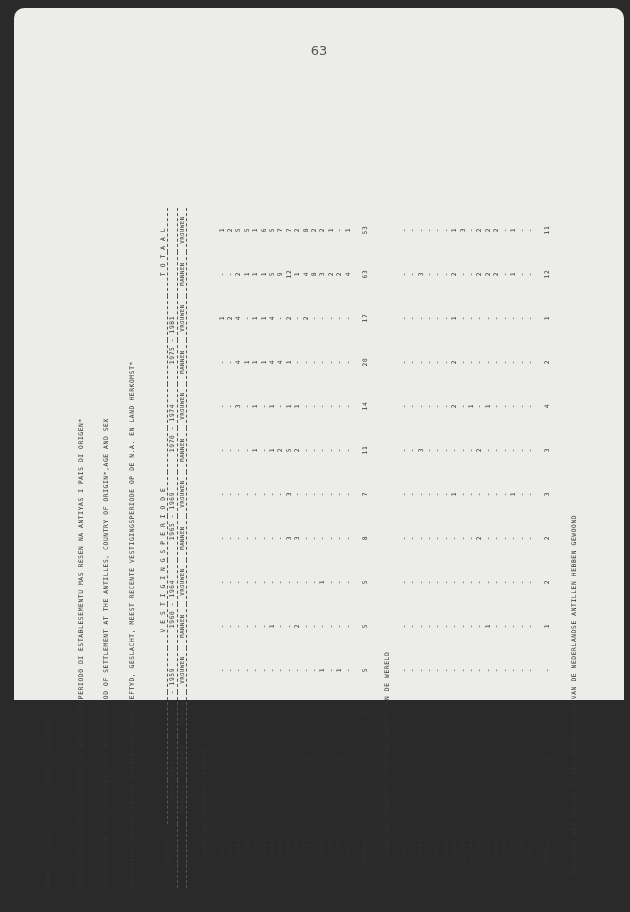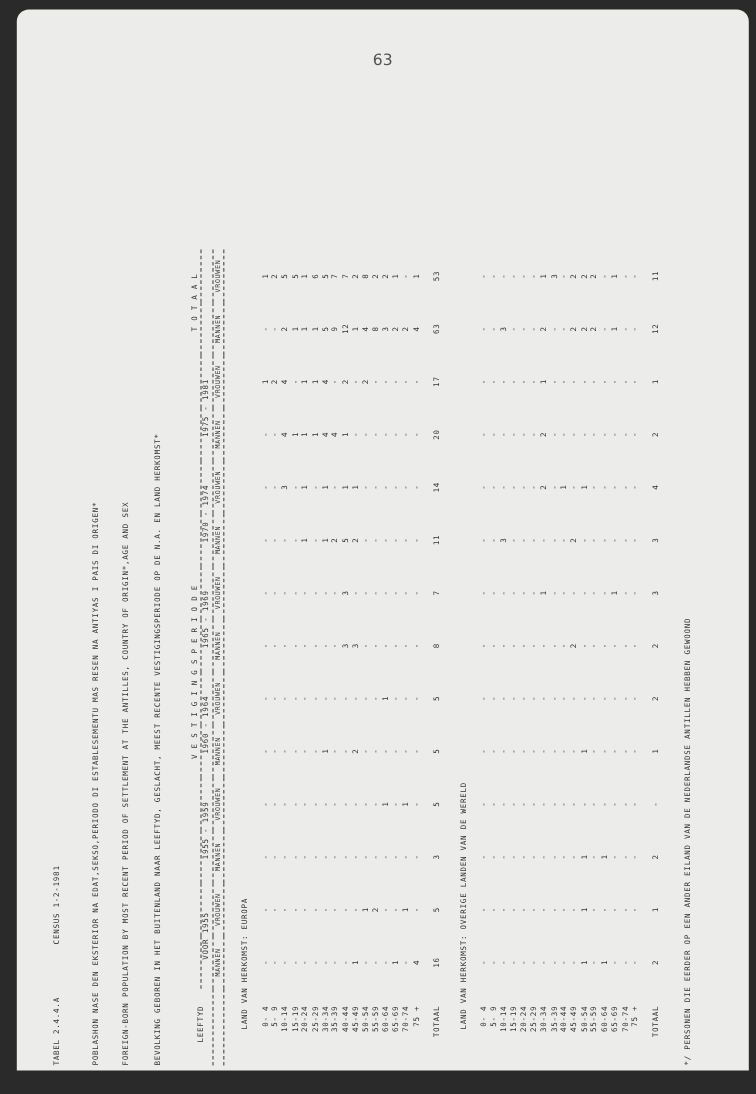--- a/index.html
+++ b/index.html
@@ -1,17 +1,17 @@
 <!DOCTYPE html>
 <html><head>
 <meta charset="utf-8">
 <style>
   html,body{margin:0;padding:0;}
   body{width:630px;height:912px;background:#2a2a2a;position:relative;overflow:hidden;font-family:"DejaVu Sans Mono",monospace;}
-  .page{position:absolute;left:14px;top:8px;width:610px;height:884px;background:#ececea;border-radius:10px 10px 0 0;}
+  .page{position:absolute;left:14px;top:8px;width:610px;height:692px;background:#ececea;border-radius:10px 10px 0 0;}
   .page-num{position:absolute;top:35px;left:0;width:100%;text-align:center;font-family:"DejaVu Sans",sans-serif;font-size:13px;color:#555;}
   .rot{position:absolute;left:20px;top:880px;width:860px;height:560px;transform-origin:0 0;transform:rotate(-90deg);color:#333;font-size:6.3px;line-height:8.4px;letter-spacing:0.6px;}
   .hdr div{white-space:pre;}
   .title{margin-top:10px;}
   .desc{margin-top:8px;}
   table{border-collapse:collapse;margin-top:6px;}
   td,th{padding:0;font-weight:normal;text-align:center;white-space:nowrap;}
   .lbl{text-align:right;padding-right:14px;width:50px;}
   .c{width:44px;}
   .grp-row th{border-bottom:1px dashed #555;}

